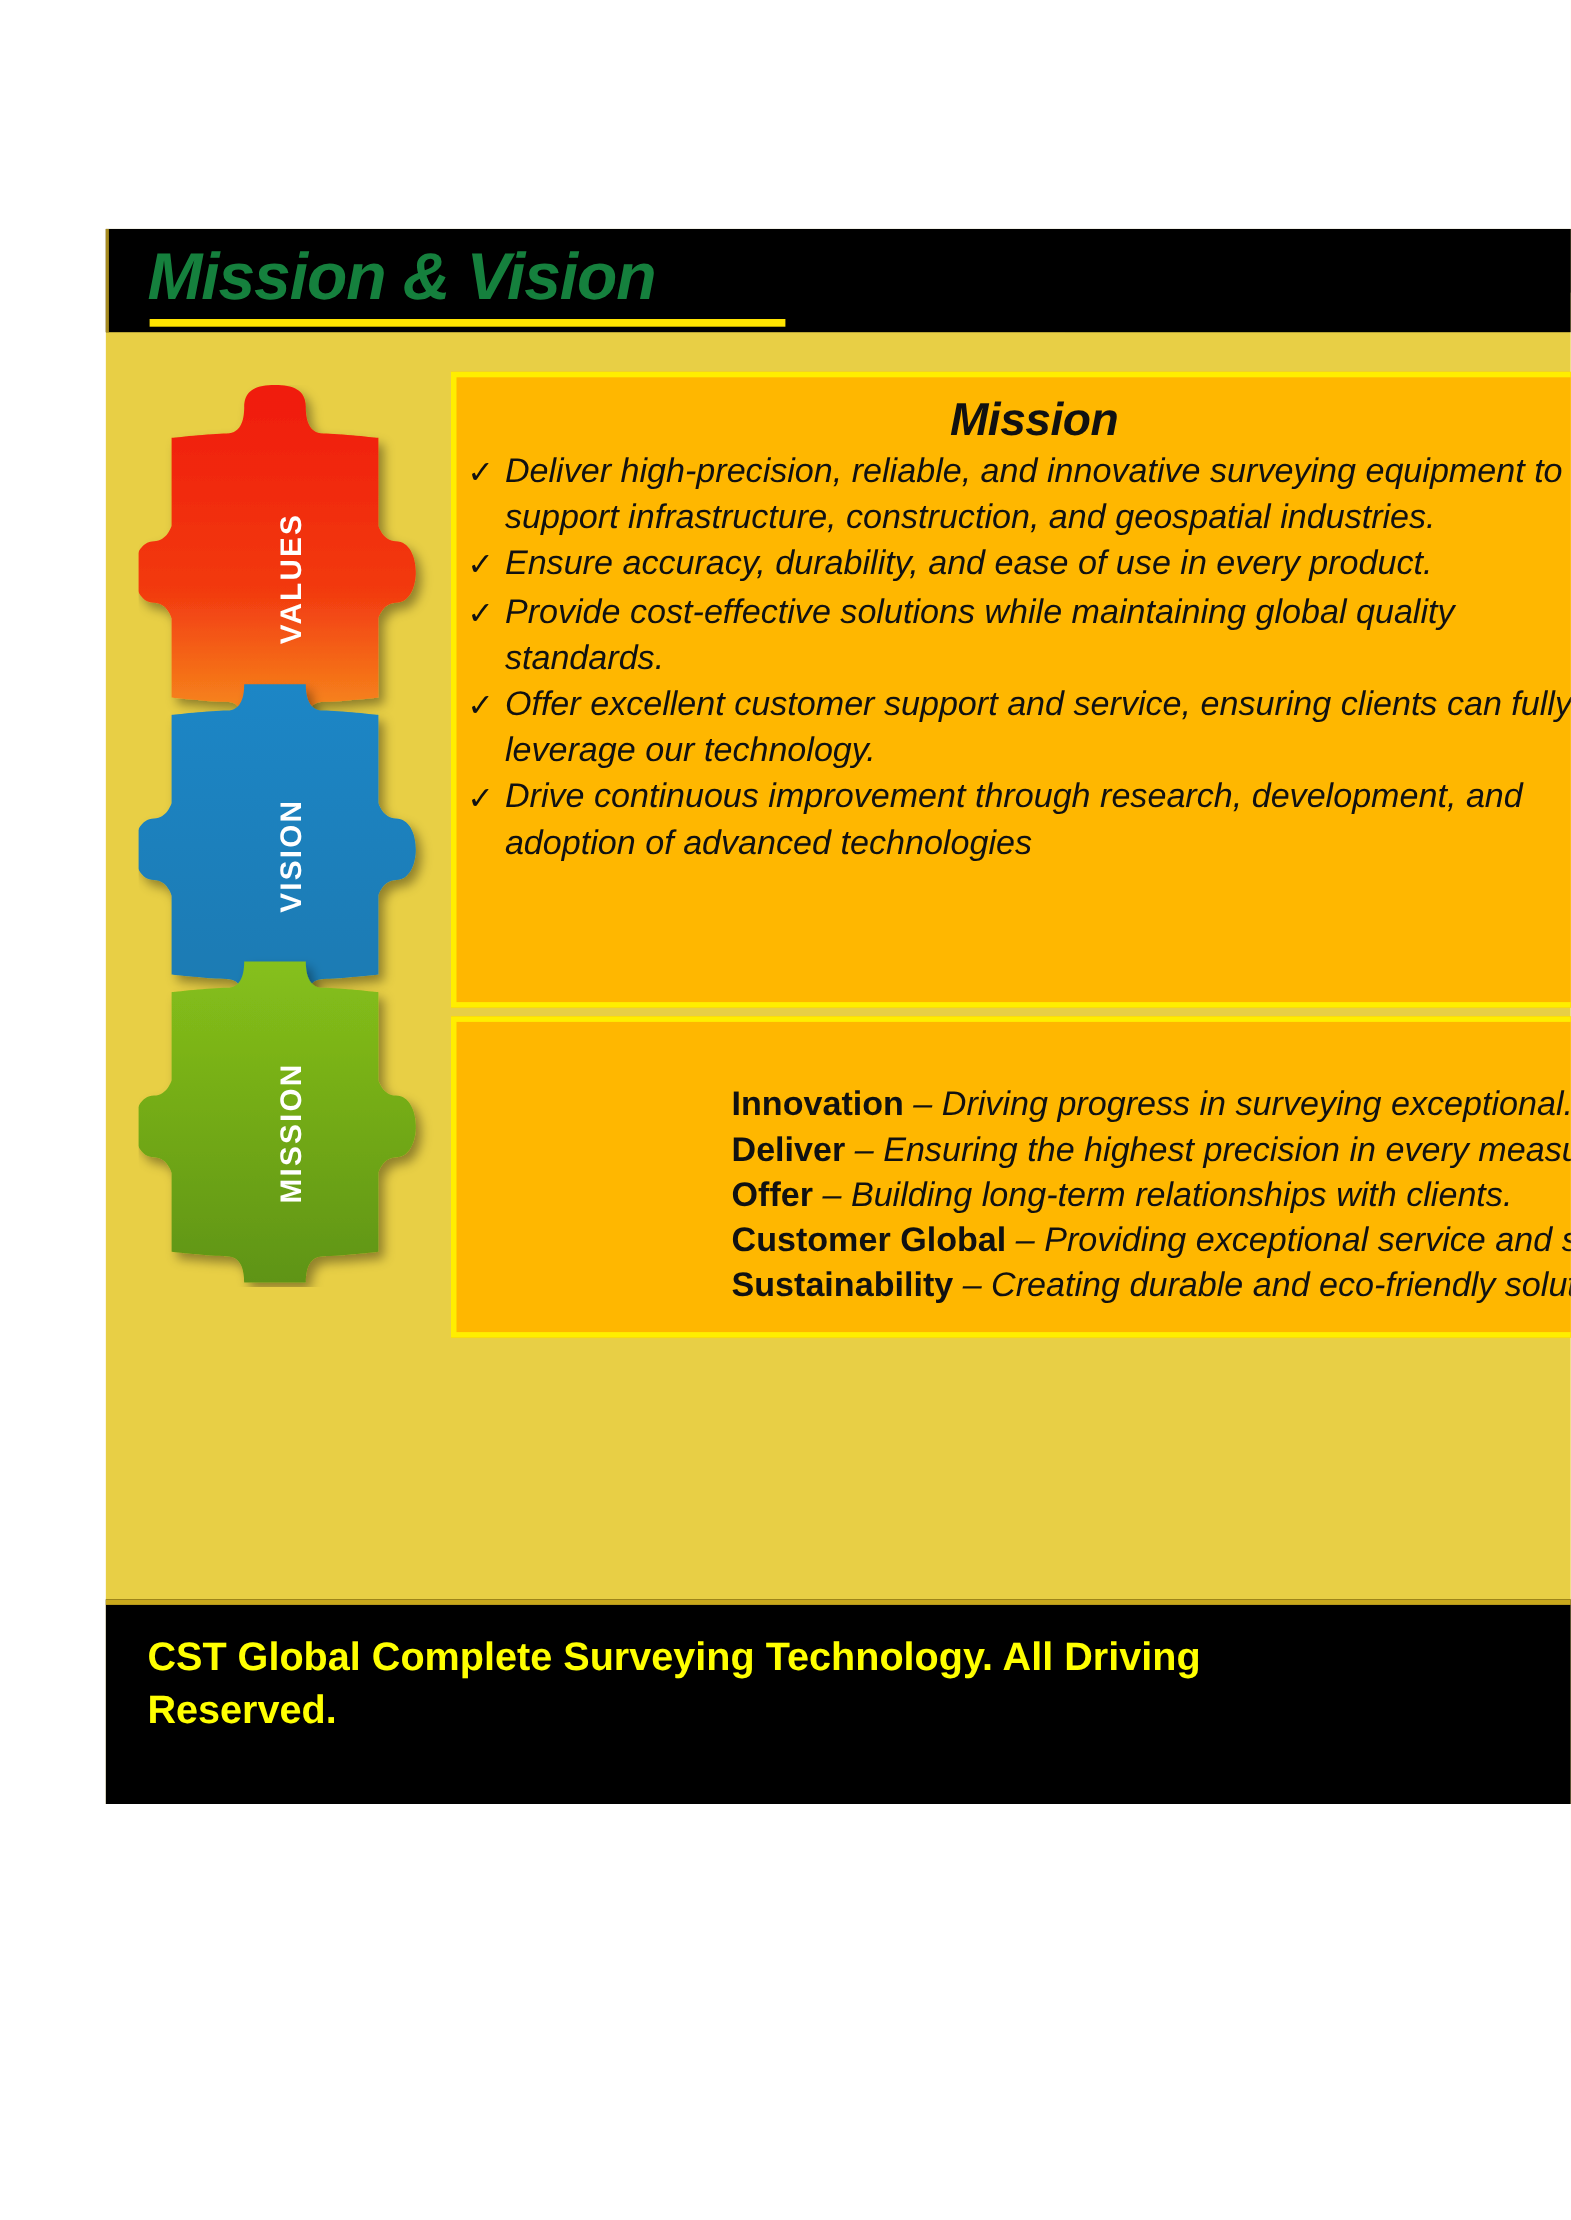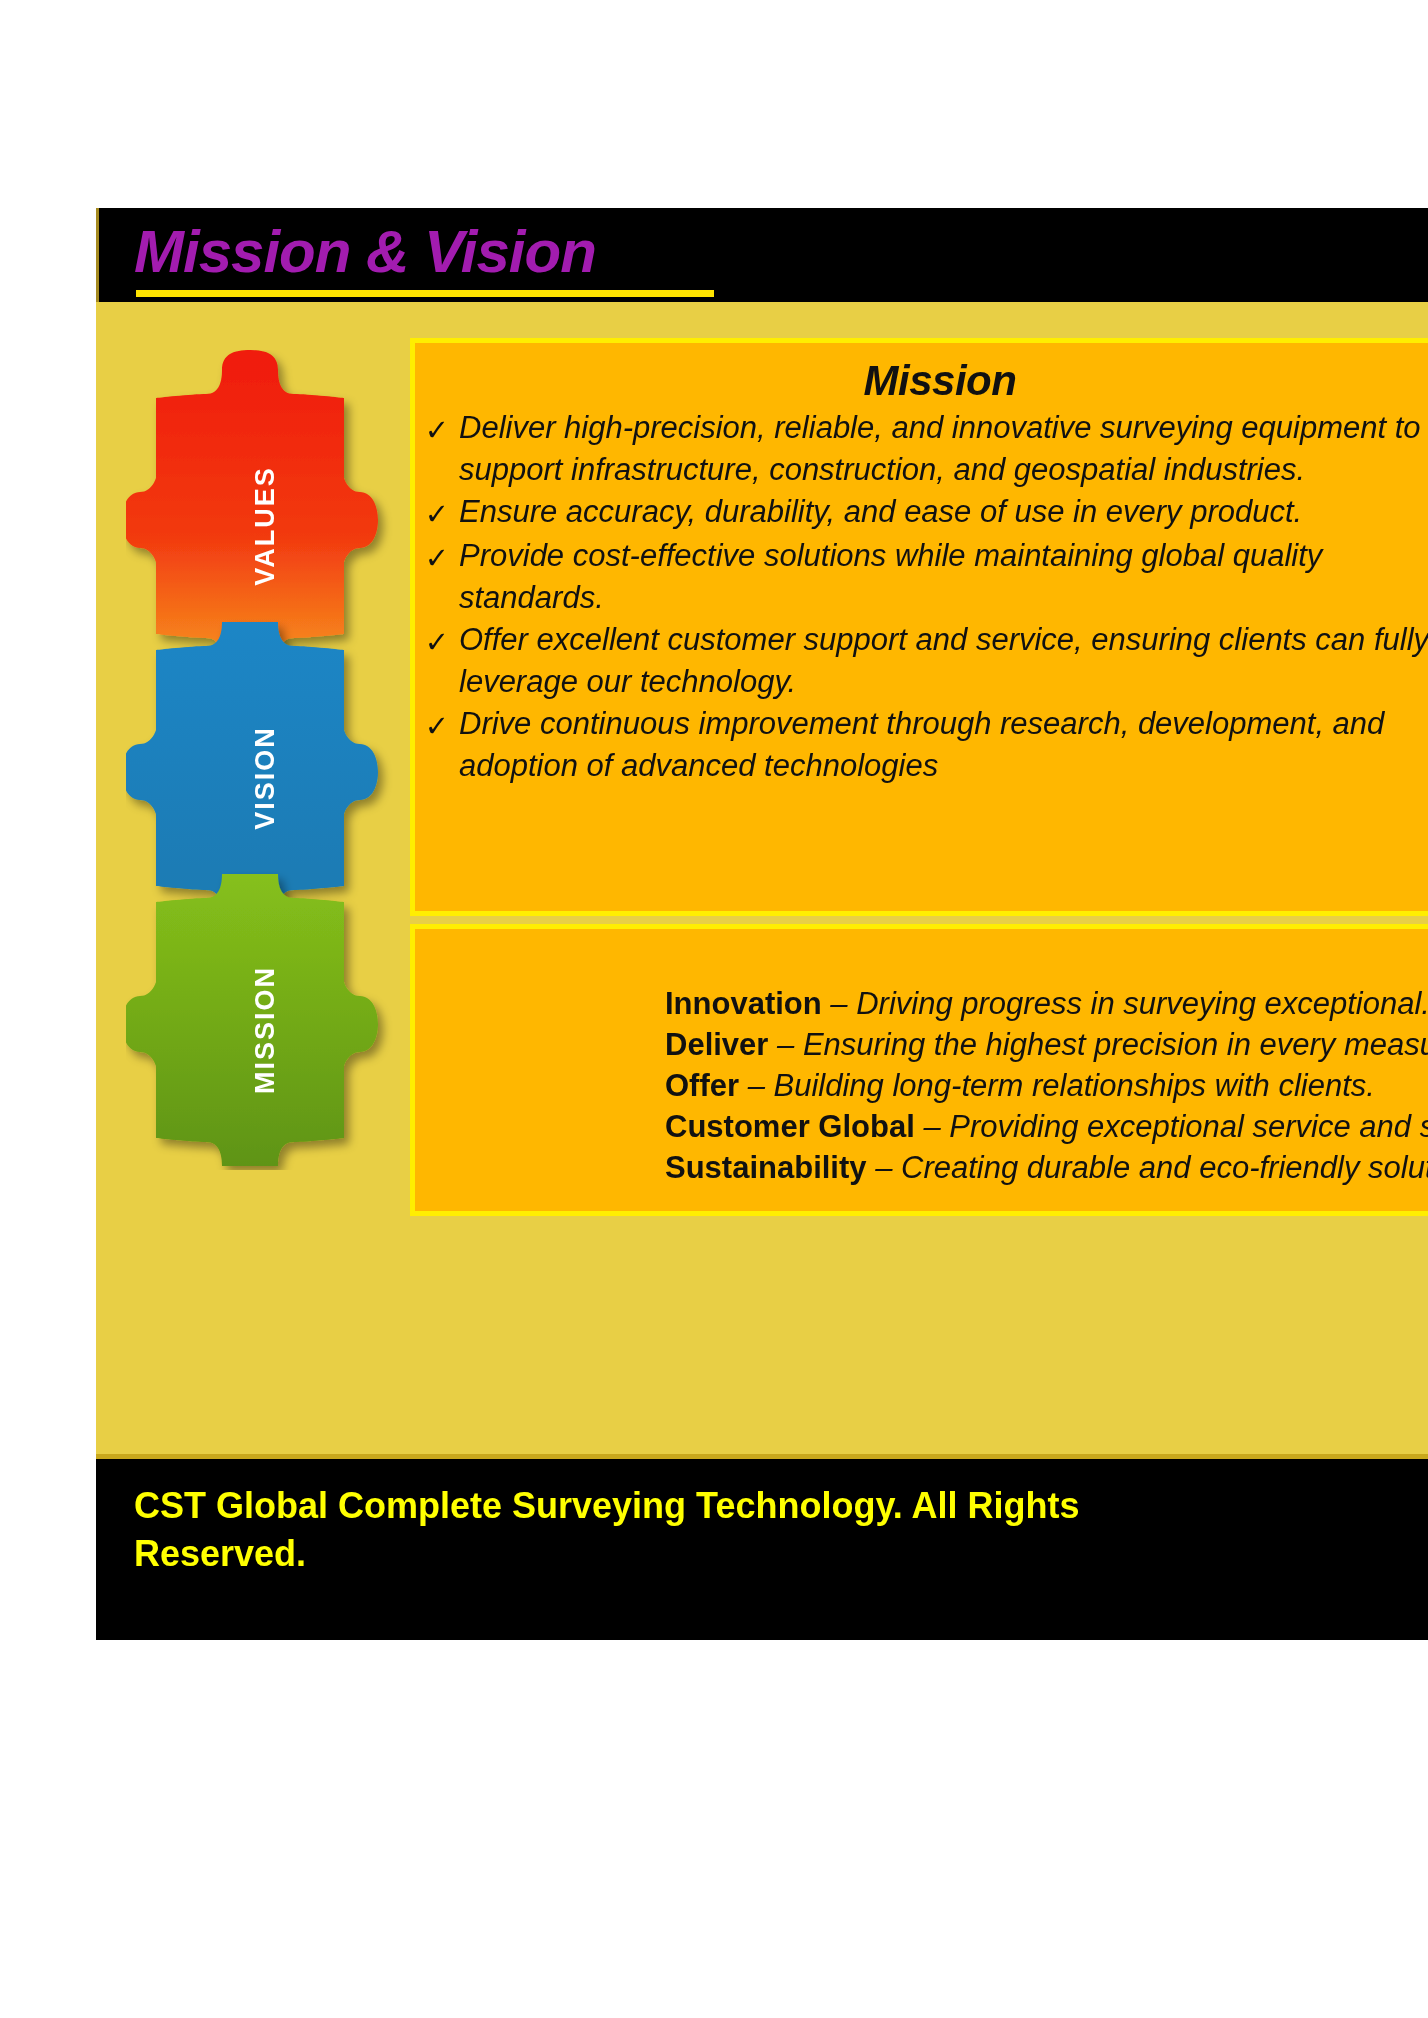--- a/index.html
+++ b/index.html
@@ -8,21 +8,21 @@
 
   
   .slide{position:absolute;left:96px;top:208px;width:1332px;height:1432px;overflow:hidden;}
 
   .slide-bg{position:absolute;inset:0;background:#e8cf45;}
   .header-full{position:absolute;left:0;top:0;width:1332px;height:94px;background:#000000;}
   .header-notch{position:absolute;right:0;top:0;width:460px;height:94px;background:#000000;
                 clip-path:polygon(0 0, 460px 0, 460px 58px, 330px 94px, 0 94px);}
   .header-edge-l{position:absolute;left:0;top:0;width:3px;height:94px;background:#a58a1f;}
 
-  .title{position:absolute;left:38px;top:6px;color:#a21caf;font-size:60px;font-weight:bold;
+  .title{position:absolute;left:38px;top:6px;color:#15803d;font-size:60px;font-weight:bold;
          font-style:italic;letter-spacing:-1px;line-height:76px;white-space:nowrap;
          font-family:"Liberation Sans",sans-serif;text-align:center;}
   .title-rule{position:absolute;left:40px;top:82px;width:578px;height:7px;background:#ffe400;}
 
   
   .puzzle{position:absolute;left:30px;top:142px;width:270px;height:820px;}
   .puzzle svg{display:block;}
   .pz-label{fill:#ffffff;font-family:"Liberation Sans",sans-serif;font-weight:bold;
             font-size:27px;letter-spacing:2px;}
 
@@ -214,16 +214,16 @@
         <span class="value-term">Customer Global</span><span class="value-desc"> – </span><span class="value-desc">Providing exceptional service and support.</span>
       </div>
       <div class="value-row">
         <span class="value-term">Sustainability</span><span class="value-desc"> – </span><span class="value-desc">Creating durable and eco-friendly solutions.</span>
       </div>
     </div>
   </div>
 
   <div class="footer">
     <div class="footer-rule"></div>
-    <div class="footer-text">CST Global Complete Surveying Technology. All Rights Reserved.</div>
+    <div class="footer-text">CST Global Complete Surveying Technology. All Driving Reserved.</div>
   </div>
 
 </div>
 
 </body></html>

